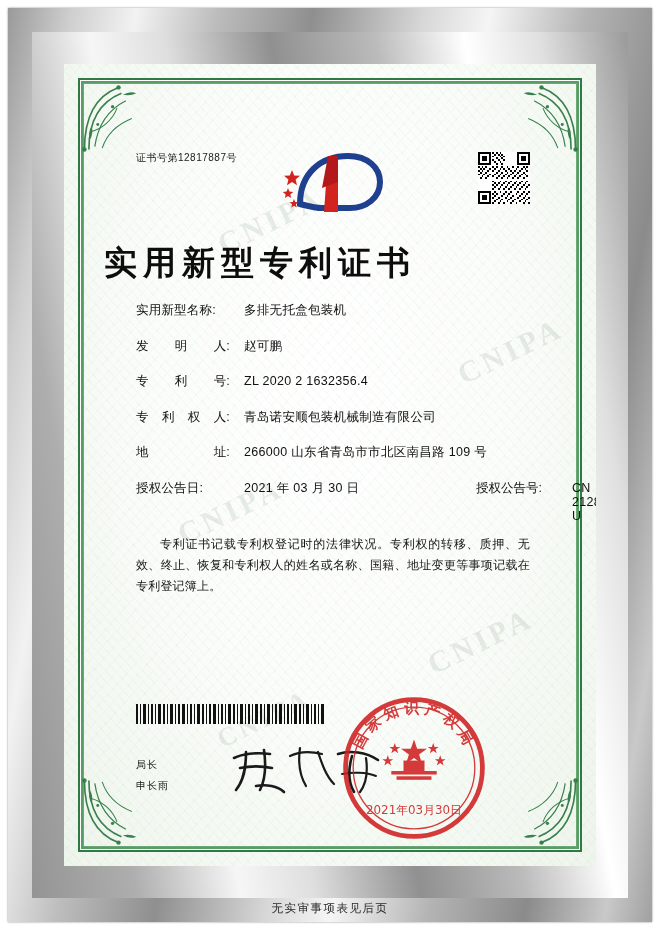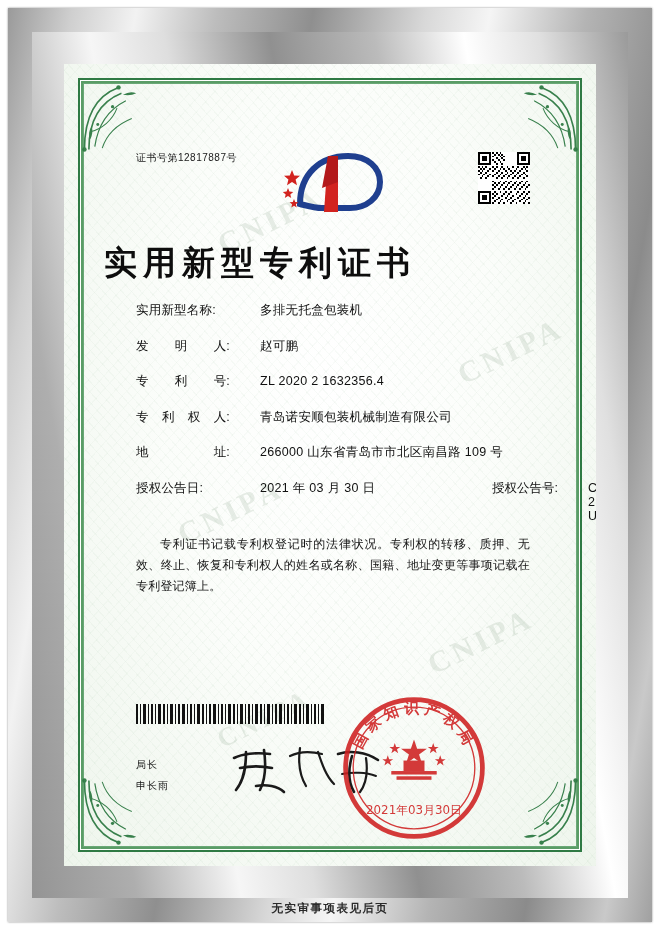--- a/index.html
+++ b/index.html
@@ -197,21 +197,20 @@
   }
   .flabel.spread {
     display: flex;
     justify-content: space-between;
     padding-right: 14px;
     box-sizing: border-box;
   }
   .fvalue {
     flex: 1 1 auto;
     letter-spacing: 0.3px;
-    margin-left: 16px;
   }
   .frow.two .fvalue {
     flex: 0 0 232px;
   }
   .flabel2 {
     flex: 0 0 96px;
     white-space: nowrap;
   }
   .fvalue2 { flex: 1 1 auto; letter-spacing: 0.3px; }
 
@@ -284,21 +283,20 @@
   .footer-outside {
     position: absolute;
     left: 0;
     right: 0;
     bottom: 14px;
     text-align: center;
     font-size: 11.5px;
     color: #2a2a2a;
     font-family: "DejaVu Sans", sans-serif;
     letter-spacing: 1.5px;
-    font-weight: bold;
   }
 </style>
 </head>
 <body>
 
 <div id="page">
 
   <div class="frame-outer">
     <div class="frame-inner-bevel">
 

